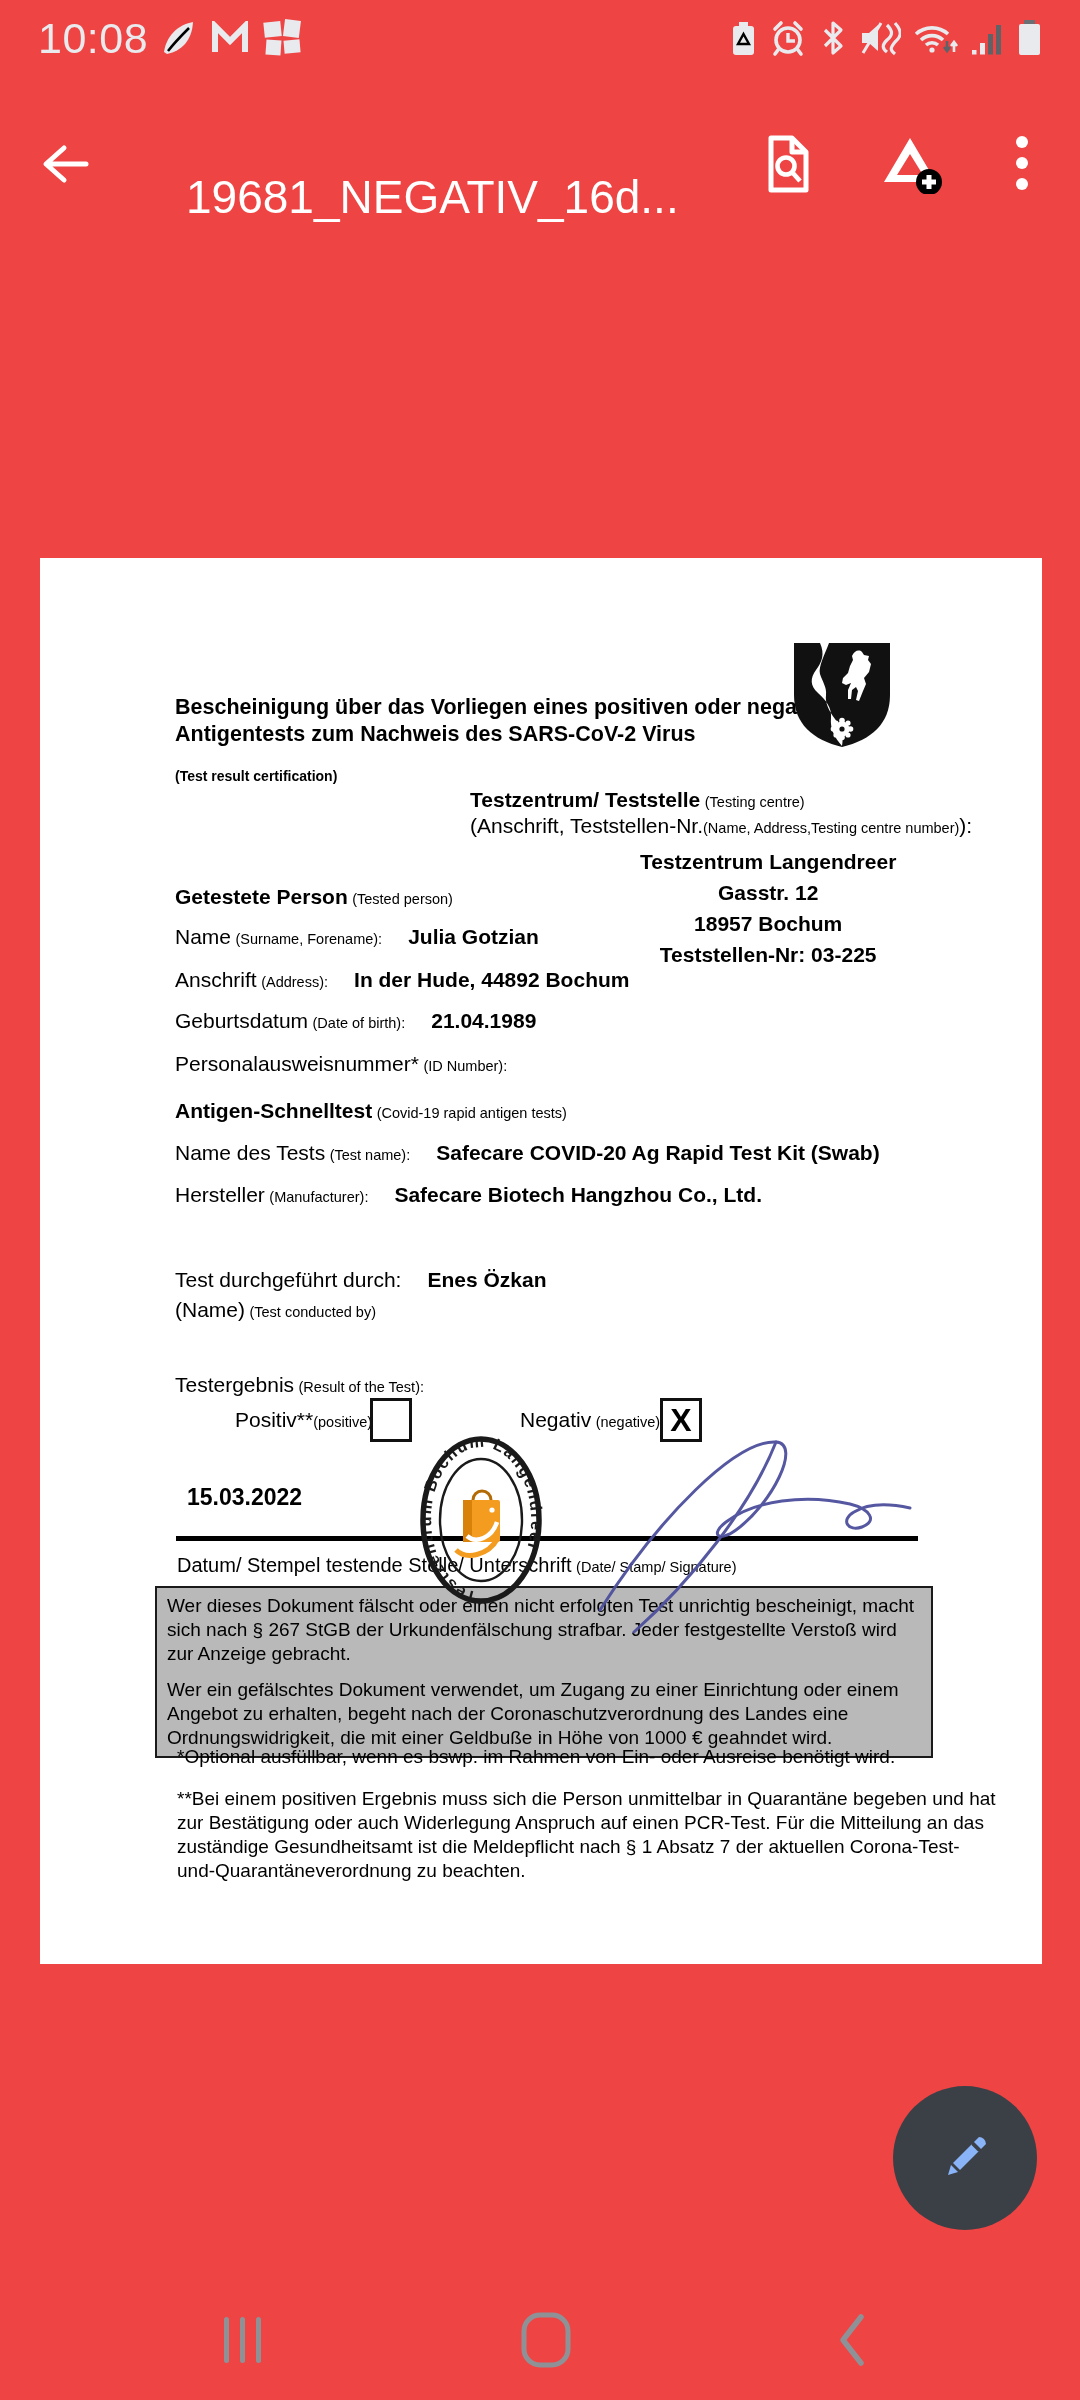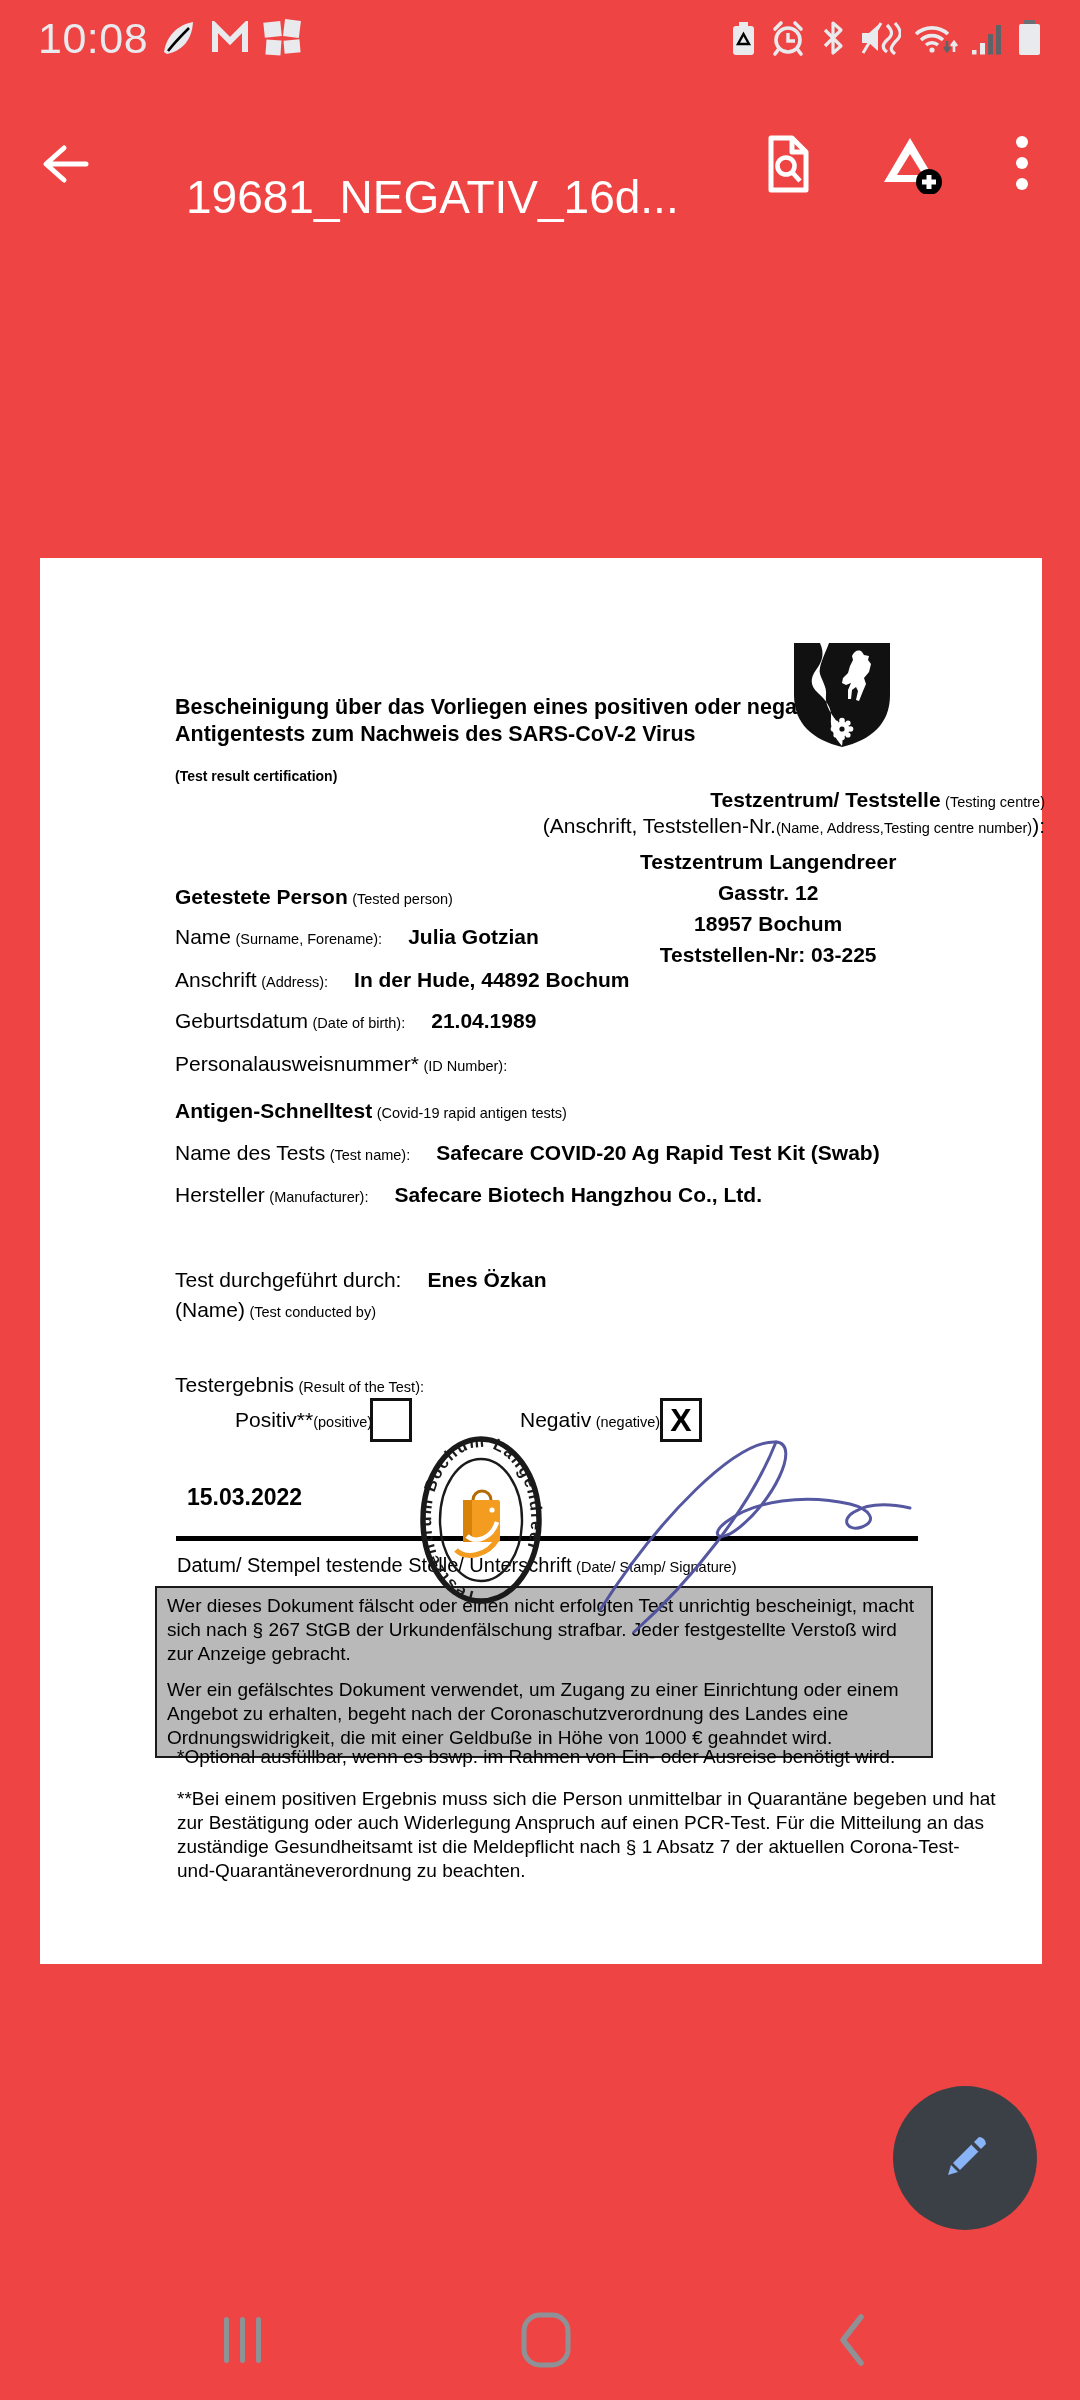--- a/index.html
+++ b/index.html
@@ -23,21 +23,21 @@
   
   .page{position:absolute;left:40px;top:558px;width:1002px;height:1406px;background:#fff;color:#000;}
   .abs{position:absolute;}
   .de{font-size:21px;color:#000;}
   .en{font-size:14.5px;color:#000;}
   .val{font-size:21px;font-weight:bold;margin-left:26px;white-space:nowrap;}
   .bold{font-weight:bold;}
   .doc-title{left:135px;top:136px;width:760px;font-size:21.5px;font-weight:bold;line-height:27px;}
   .doc-title-sub{left:135px;top:188px;font-size:14px;font-weight:bold;margin-top:22px;}
   .arms{left:750px;top:82px;}
-  .centre-head{left:430px;top:230px;width:575px;text-align:right;line-height:24px;}
+  .centre-head{left:430px;top:230px;width:575px;text-align:left;line-height:24px;}
   .centre-head .l1{font-size:21px;font-weight:bold;}
   .centre-addr{left:600px;top:288px;font-size:21px;font-weight:bold;line-height:31px;text-align:center;}
   .row{white-space:nowrap;}
   .stamp{left:378px;top:876px;z-index:3;}
   .sig{left:498px;top:866px;z-index:2;}
   .result-date{left:147px;top:926px;font-size:23px;font-weight:bold;}
   .sign-line{left:136px;top:978px;width:742px;height:5px;background:#000;}
   .caption{left:137px;top:996px;}
   .warnbox{left:115px;top:1028px;width:778px;background:#b9b9b9;border:2px solid #1a1a1a;
            box-sizing:border-box;padding:6px 10px;}

